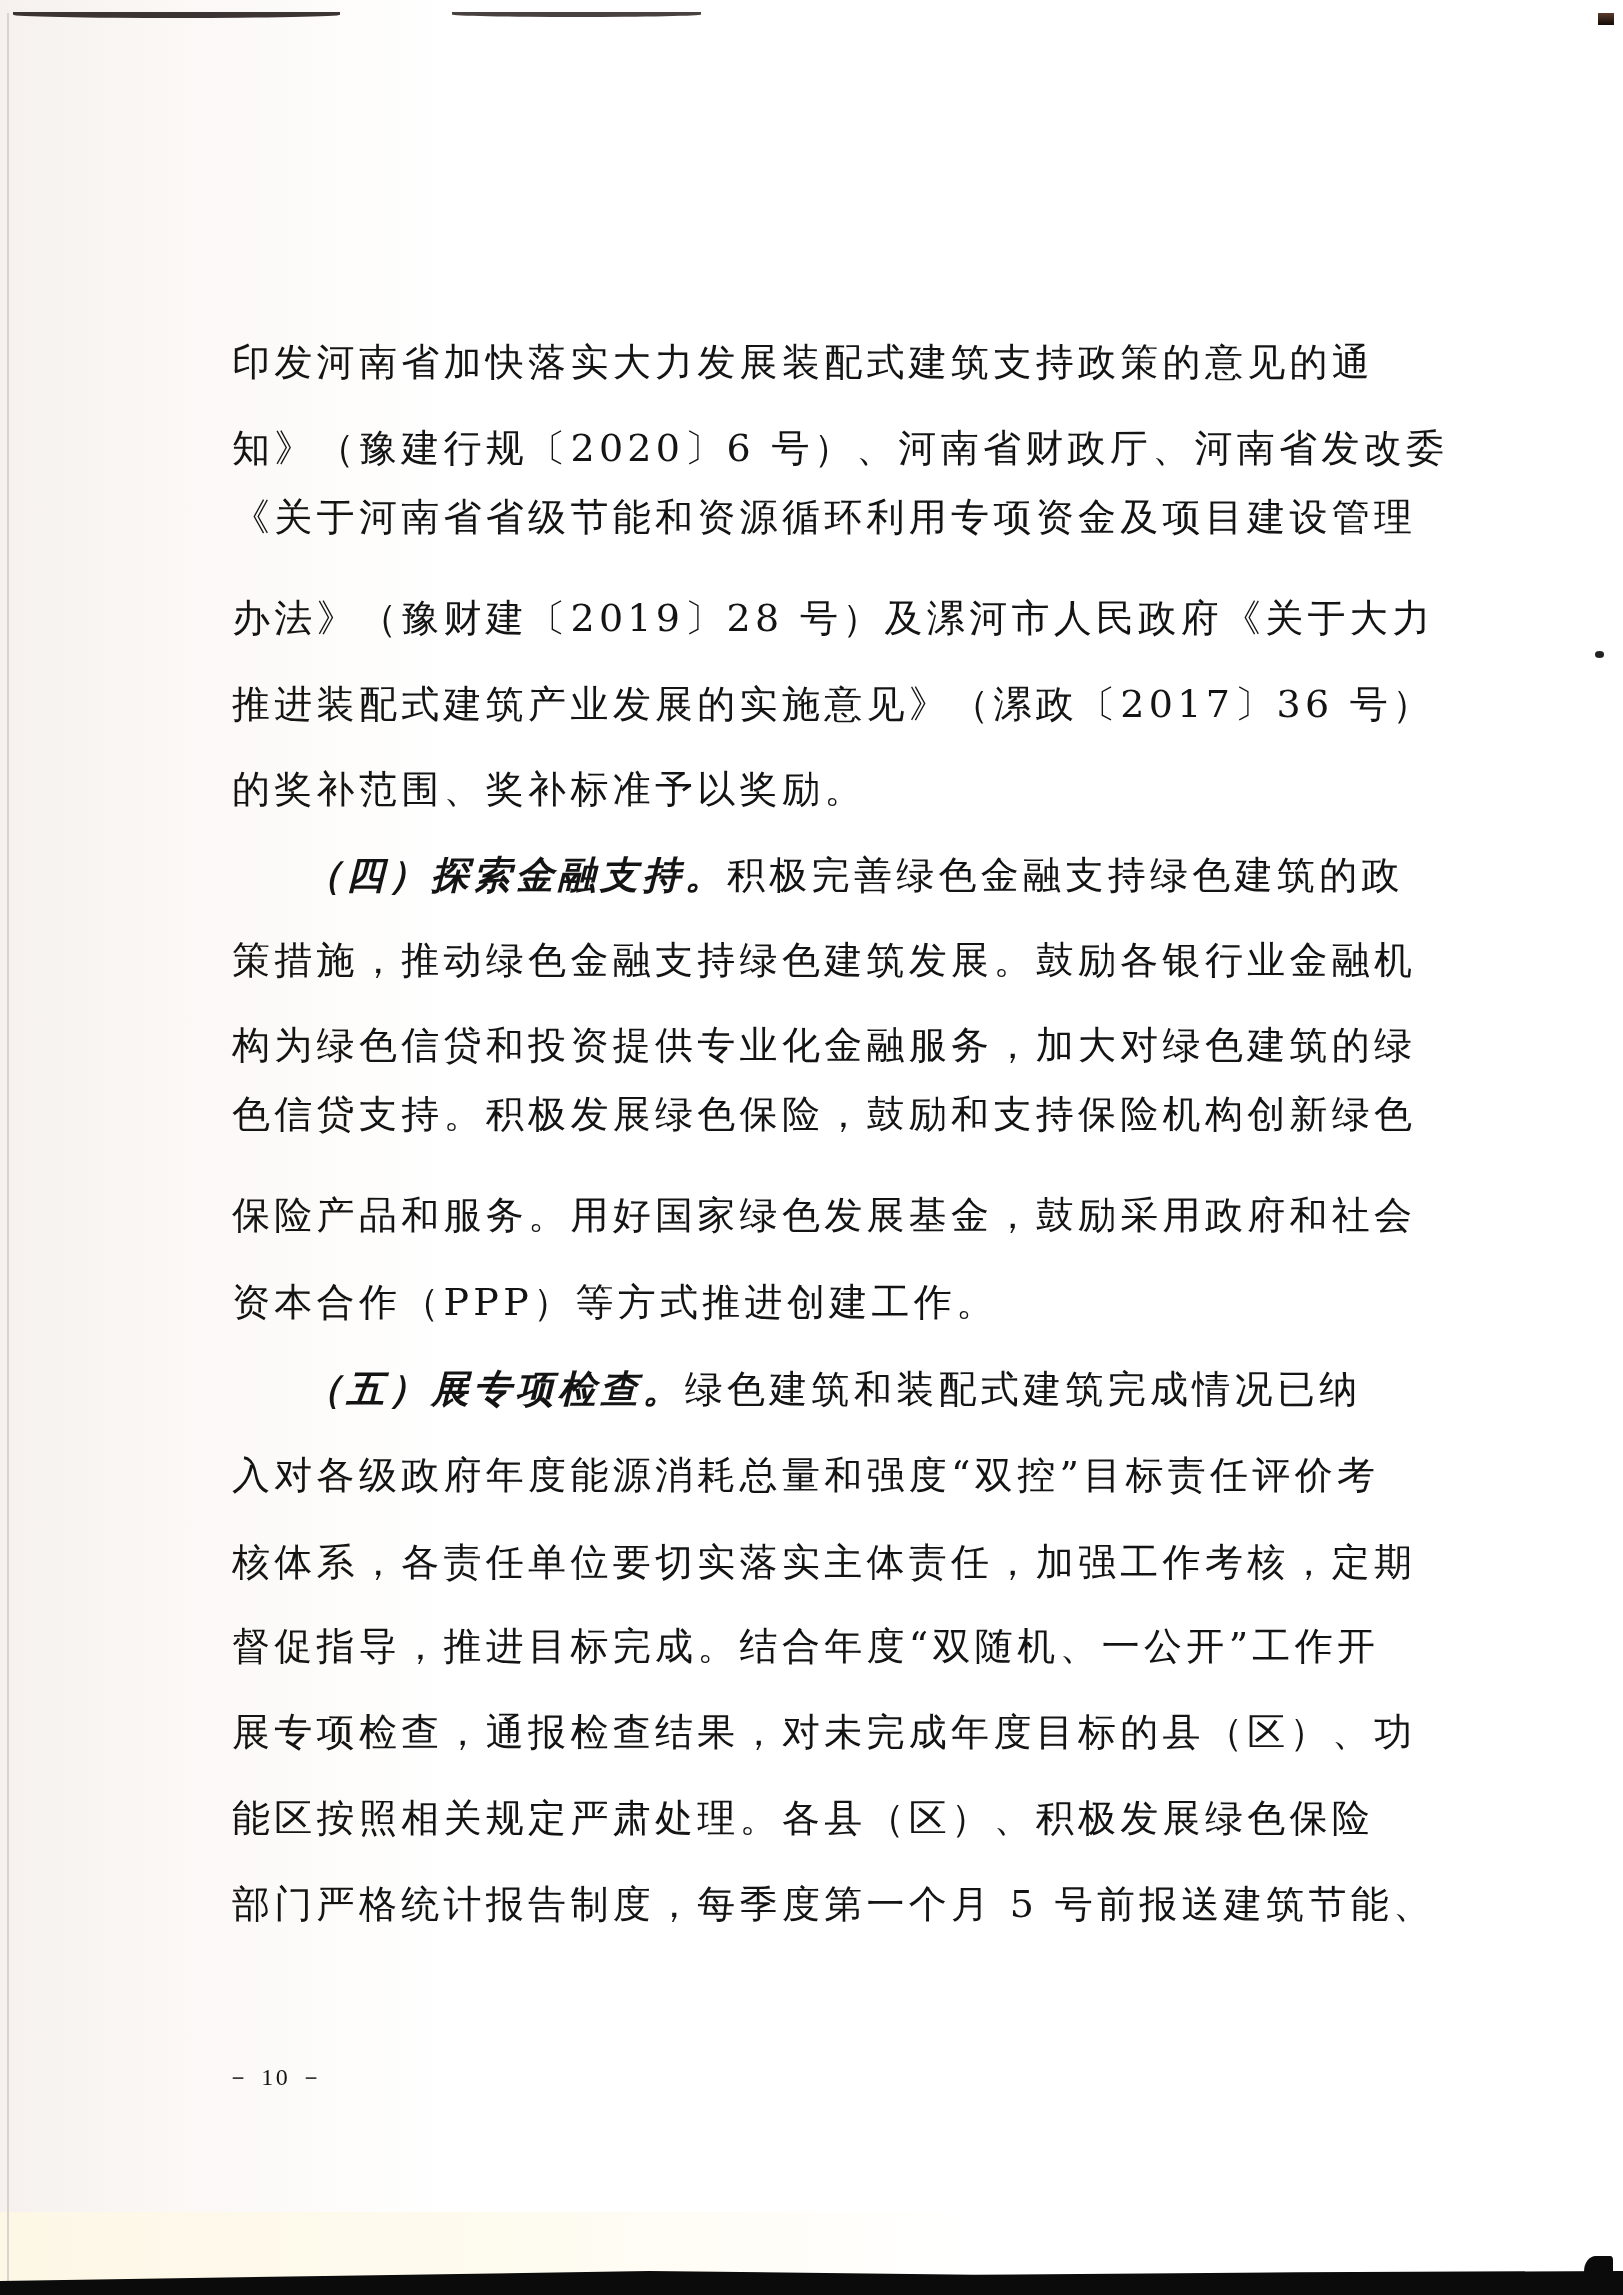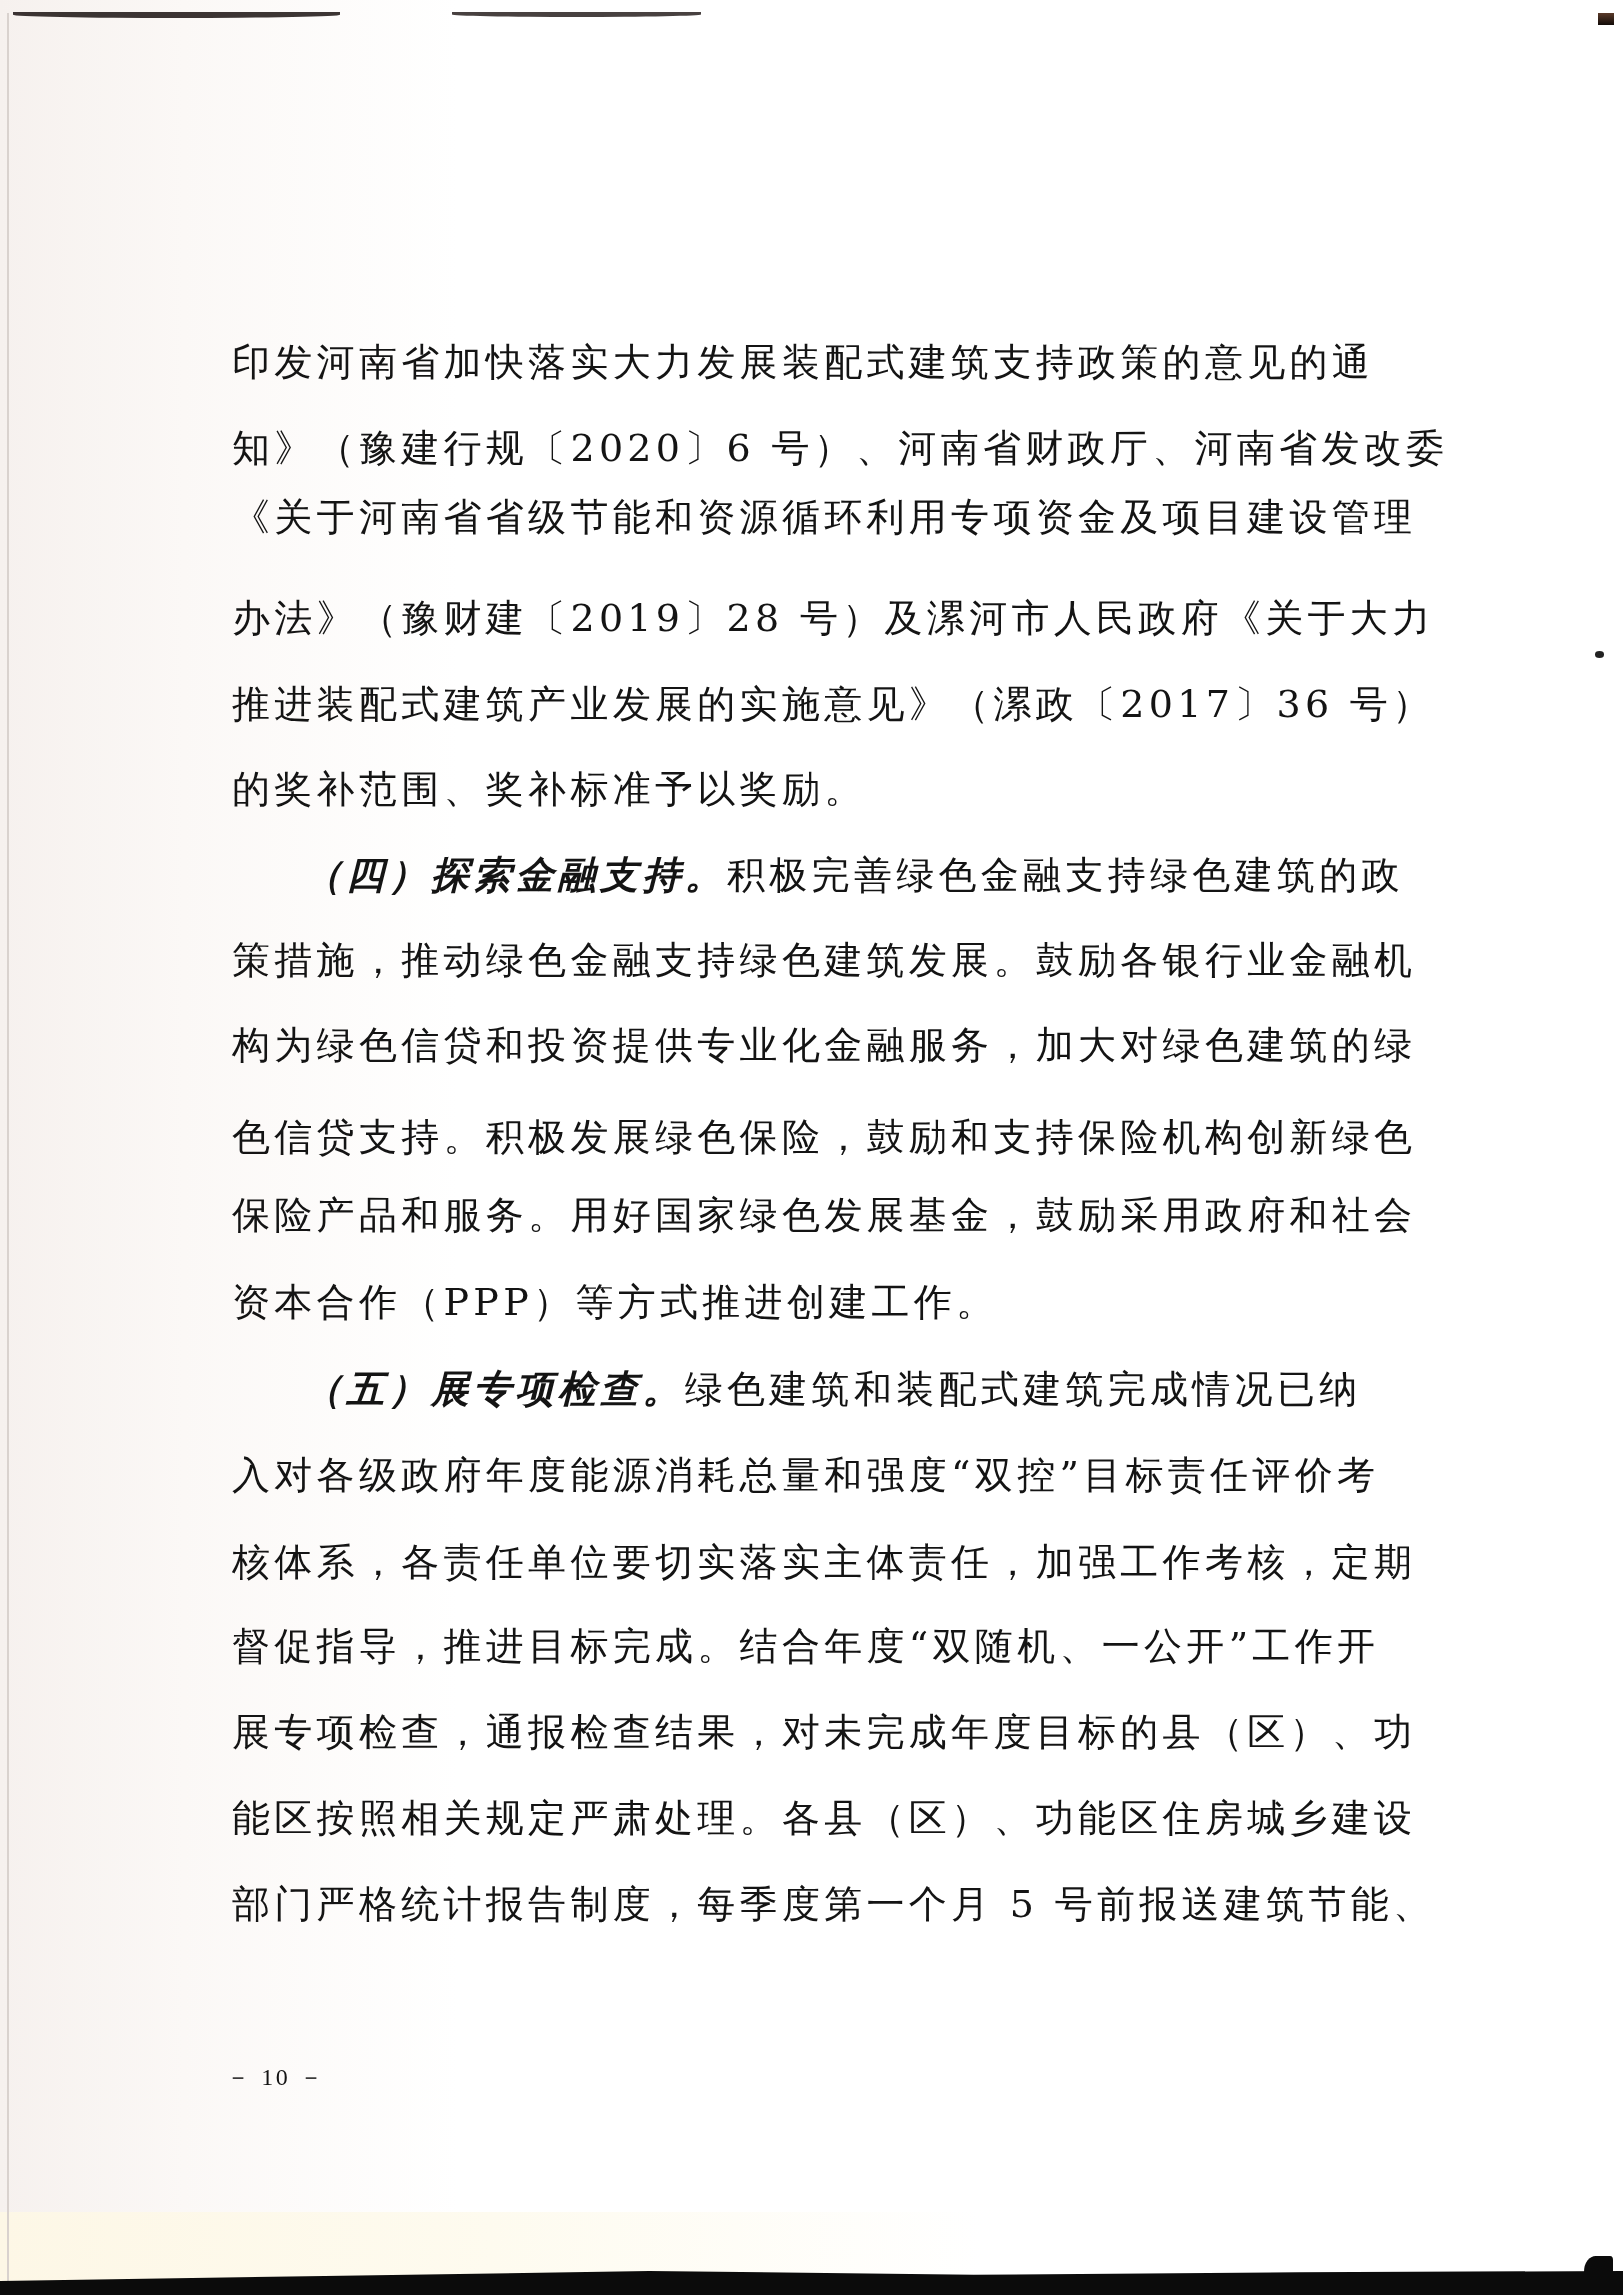--- a/index.html
+++ b/index.html
@@ -60,29 +60,29 @@
   <div class="line" style="top:494px">《关于河南省省级节能和资源循环利用专项资金及项目建设管理</div>
   <div class="line" style="top:595px">办法》（豫财建〔2019〕28 号）及漯河市人民政府《关于大力</div>
   <div class="line" style="top:681px">推进装配式建筑产业发展的实施意见》（漯政〔2017〕36 号）</div>
   <div class="line" style="top:766px">的奖补范围、奖补标准予以奖励。</div>
 
   <div class="line indent" style="top:852px">
     <span class="heading-run">（四）探索金融支持。</span><span>积极完善绿色金融支持绿色建筑的政</span>
   </div>
   <div class="line" style="top:937px">策措施，推动绿色金融支持绿色建筑发展。鼓励各银行业金融机</div>
   <div class="line" style="top:1022px">构为绿色信贷和投资提供专业化金融服务，加大对绿色建筑的绿</div>
-  <div class="line" style="top:1114px">色信贷支持。积极发展绿色保险，鼓励和支持保险机构创新绿色</div>
+  <div class="line" style="top:1091px">色信贷支持。积极发展绿色保险，鼓励和支持保险机构创新绿色</div>
   <div class="line" style="top:1192px">保险产品和服务。用好国家绿色发展基金，鼓励采用政府和社会</div>
   <div class="line" style="top:1279px">资本合作（PPP）等方式推进创建工作。</div>
 
   <div class="line indent" style="top:1366px">
     <span class="heading-run">（五）展专项检查。</span><span>绿色建筑和装配式建筑完成情况已纳</span>
   </div>
   <div class="line" style="top:1452px">入对各级政府年度能源消耗总量和强度“双控”目标责任评价考</div>
   <div class="line" style="top:1539px">核体系，各责任单位要切实落实主体责任，加强工作考核，定期</div>
   <div class="line" style="top:1623px">督促指导，推进目标完成。结合年度“双随机、一公开”工作开</div>
   <div class="line" style="top:1709px">展专项检查，通报检查结果，对未完成年度目标的县（区）、功</div>
-  <div class="line" style="top:1795px">能区按照相关规定严肃处理。各县（区）、功能区住房城乡建设</div>
+  <div class="line" style="top:1795px">能区按照相关规定严肃处理。各县（区）、积极发展绿色保险</div>
   <div class="line" style="top:1881px">部门严格统计报告制度，每季度第一个月 5 号前报送建筑节能、</div>
 </div>
 
 <div class="page-number">－ 10 －</div>
 
 
 </body></html>

